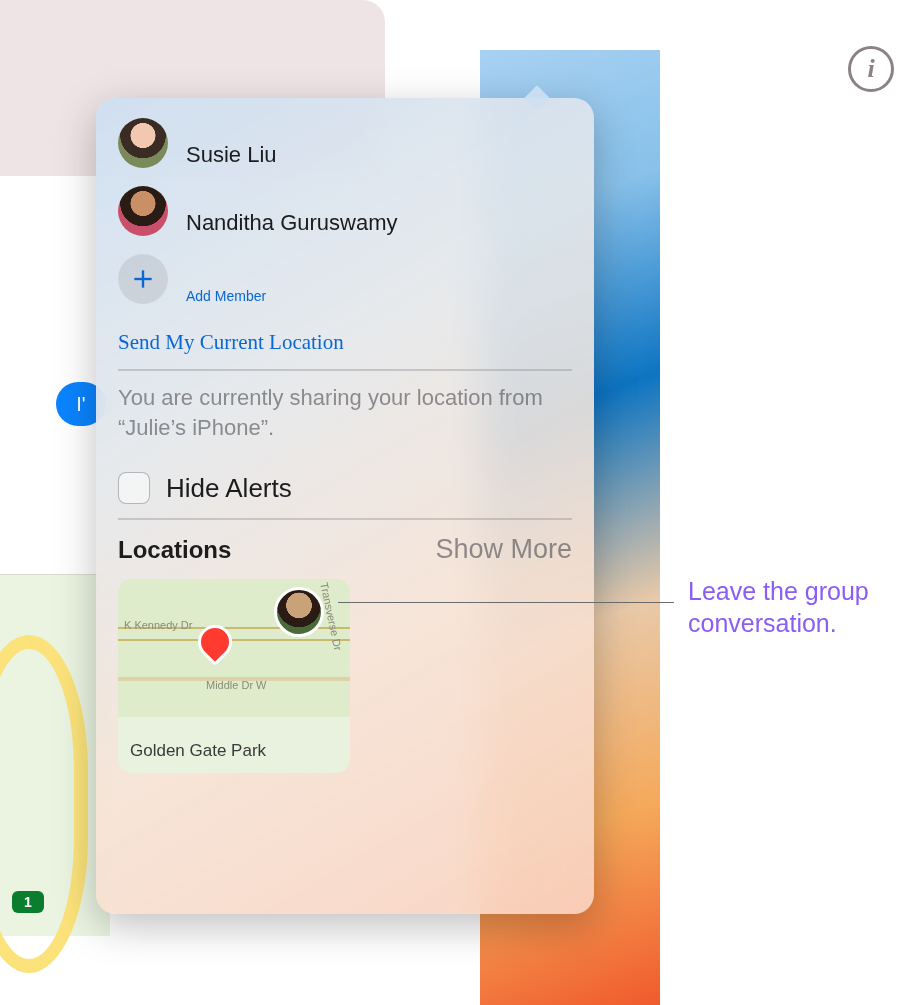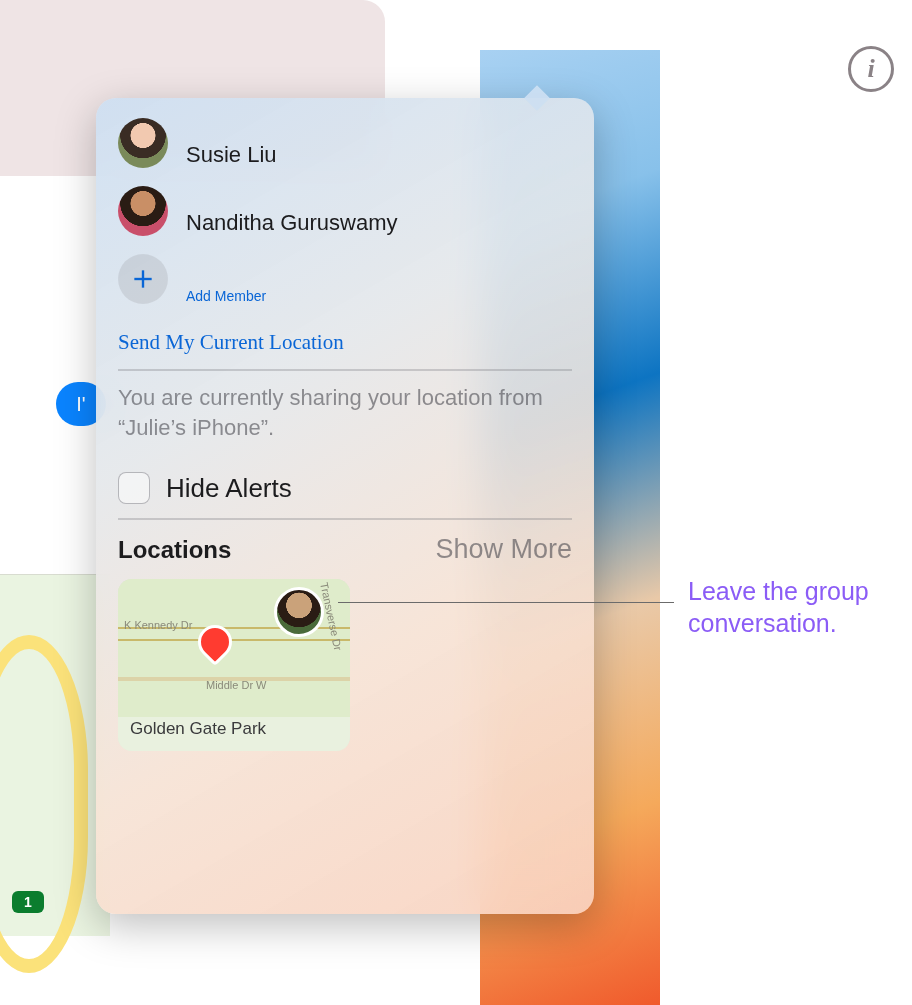--- a/index.html
+++ b/index.html
@@ -67,21 +67,21 @@
   .mapcard .maparea{position:relative;height:138px;background:
     linear-gradient(#dfeccb,#dfeccb);}
   .mapcard .maparea .rd1{position:absolute;left:-20px;top:48px;width:300px;height:2px;background:#c9b96a;box-shadow:0 12px 0 #c9b96a;}
   .mapcard .maparea .rd2{position:absolute;left:-20px;top:98px;width:300px;height:4px;background:#dcd3a8;}
   .mapcard .maparea .lbl1,.mapcard .maparea .lbl2,.mapcard .maparea .lbl3{position:absolute;font-size:11px;color:#8a8a7a;}
   .mapcard .maparea .lbl1{left:6px;top:40px;}
   .mapcard .maparea .lbl2{left:60px;top:100px;margin-left:28px;}
   .mapcard .maparea .lbl3{right:6px;top:70px;transform:rotate(78deg);transform-origin:right top;}
   .mapcard .pin{position:absolute;left:80px;top:46px;width:28px;height:28px;background:#ff3b30;border:3px solid #fff;border-radius:50% 50% 50% 4px;transform:rotate(-45deg);}
   .mapcard .contactpin{position:absolute;right:26px;top:8px;width:44px;height:44px;border-radius:50%;border:3px solid #fff;background:radial-gradient(circle at 50% 35%,#caa27a 0 35%,#2a1c14 36% 60%,#4a6a3a 61% 100%);}
-  .mapcard .caption{padding:2px 12px 12px;font-size:17px;color:#3a3a3c;background:#e9f1df;}
+  .mapcard .caption{padding:24px 12px 12px;font-size:17px;color:#3a3a3c;background:#e9f1df;}
 
   
   .annoline{position:absolute;left:338px;top:602px;height:1px;width:336px;background:#6b6b6b;z-index:20;}
   .annotext{position:absolute;left:688px;top:575px;width:220px;font-size:25px;line-height:1.28;color:#8b5cf6;z-index:20;}
 </style>
 </head>
 <body>
 <div class="stage">
 
   <div class="wallpaper"></div>

